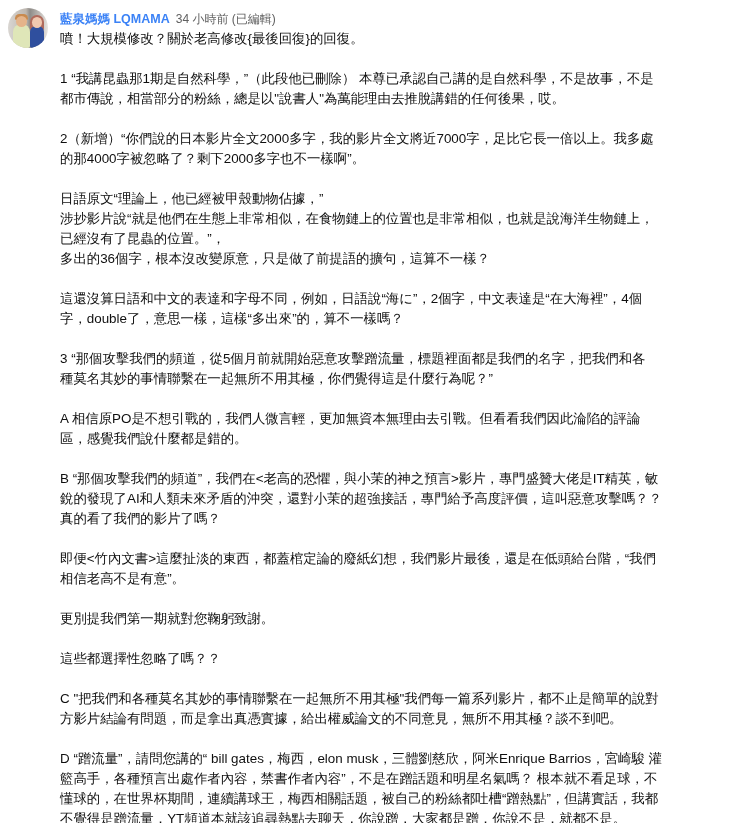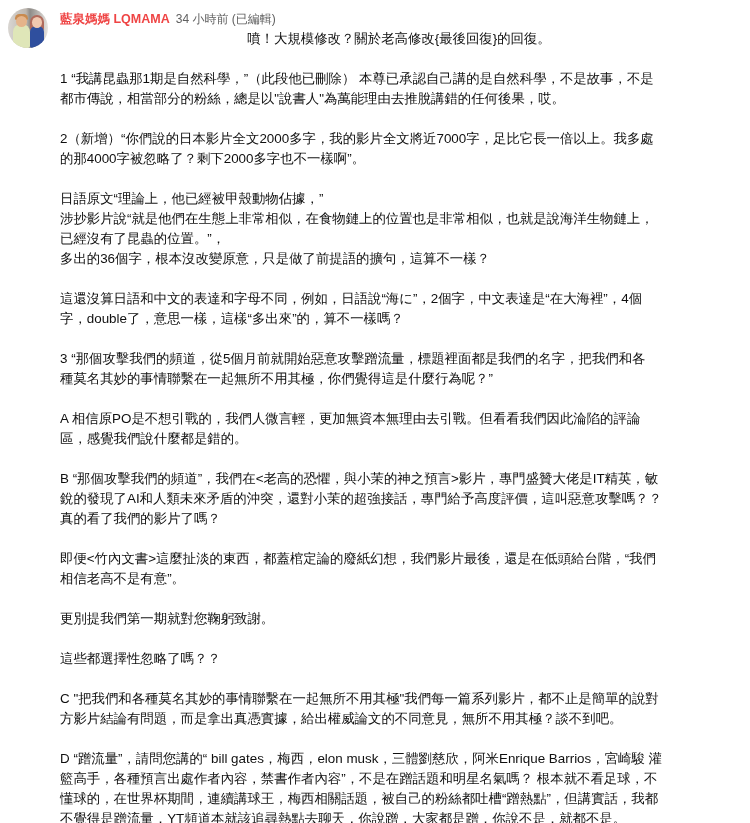--- a/index.html
+++ b/index.html
@@ -63,21 +63,21 @@
     display: flex;
     align-items: baseline;
     height: 18px;
     line-height: 18px;
     margin-top: 2px;
   }
   .author {
     font-family: "Liberation Sans", sans-serif;
     font-size: 12.5px;
     font-weight: bold;
-    color: #ef4444;
+    color: #3b82f6;
     margin-right: 6px;
     cursor: pointer;
   }
   .timestamp {
     font-family: "Liberation Sans", sans-serif;
     font-size: 12px;
     color: #606060;
     cursor: pointer;
   }
   .text {
@@ -85,21 +85,21 @@
     font-size: 13.4px;
     line-height: 20px;
     color: #0f0f0f;
     white-space: pre-wrap;
     margin-top: 1px;
     word-break: break-all;
   }
   .para {
     margin: 0 0 20px 0;
   }
-  .para:first-child { margin-bottom: 20px; text-align: center; }
+  .para:first-child { margin-bottom: 20px; }
   .line { display: block; }
 </style>
 </head>
 <body>
 
 <div class="comment">
   <div class="avatar">
     <div class="hair2"></div>
     <div class="person1"></div>
     <div class="hair1"></div>

